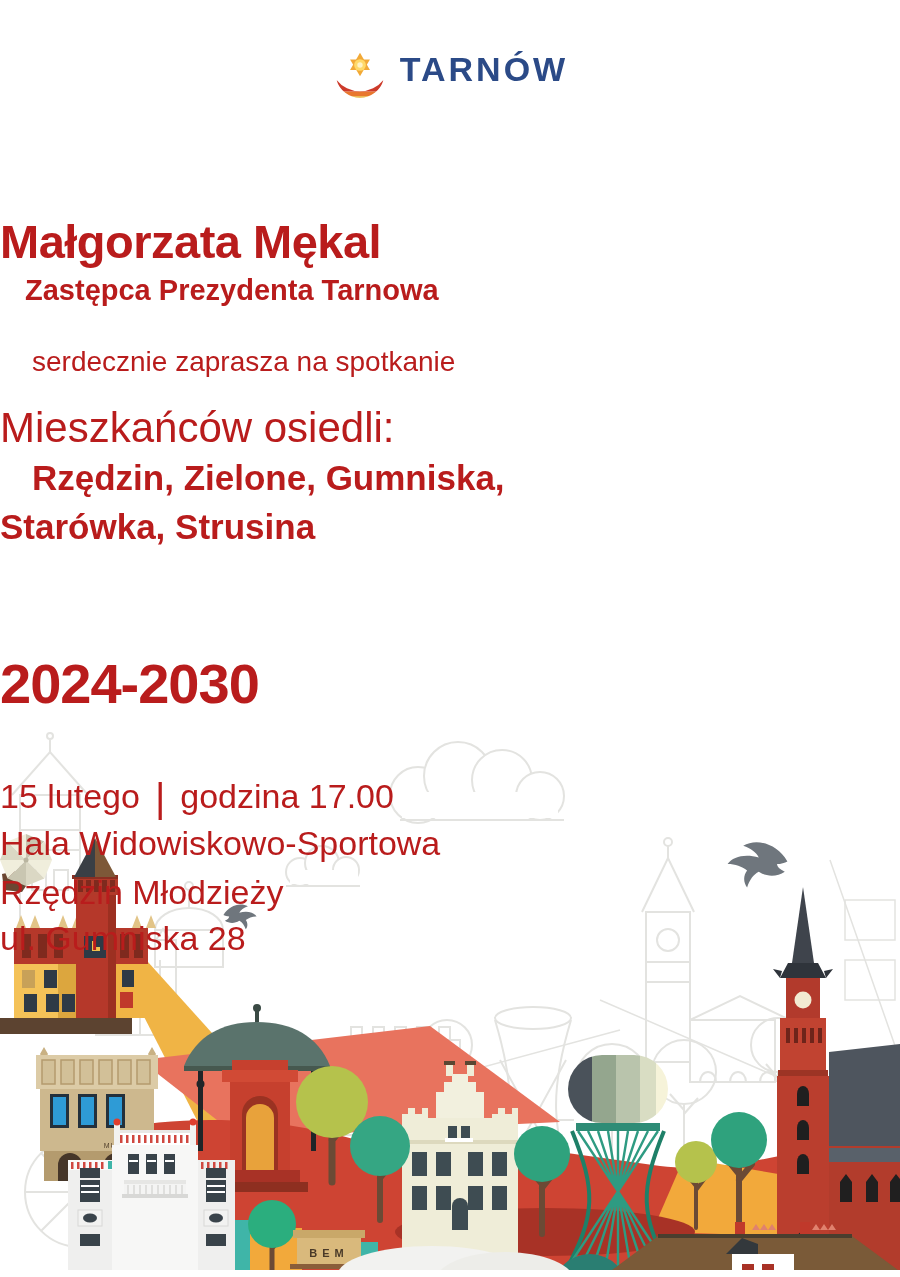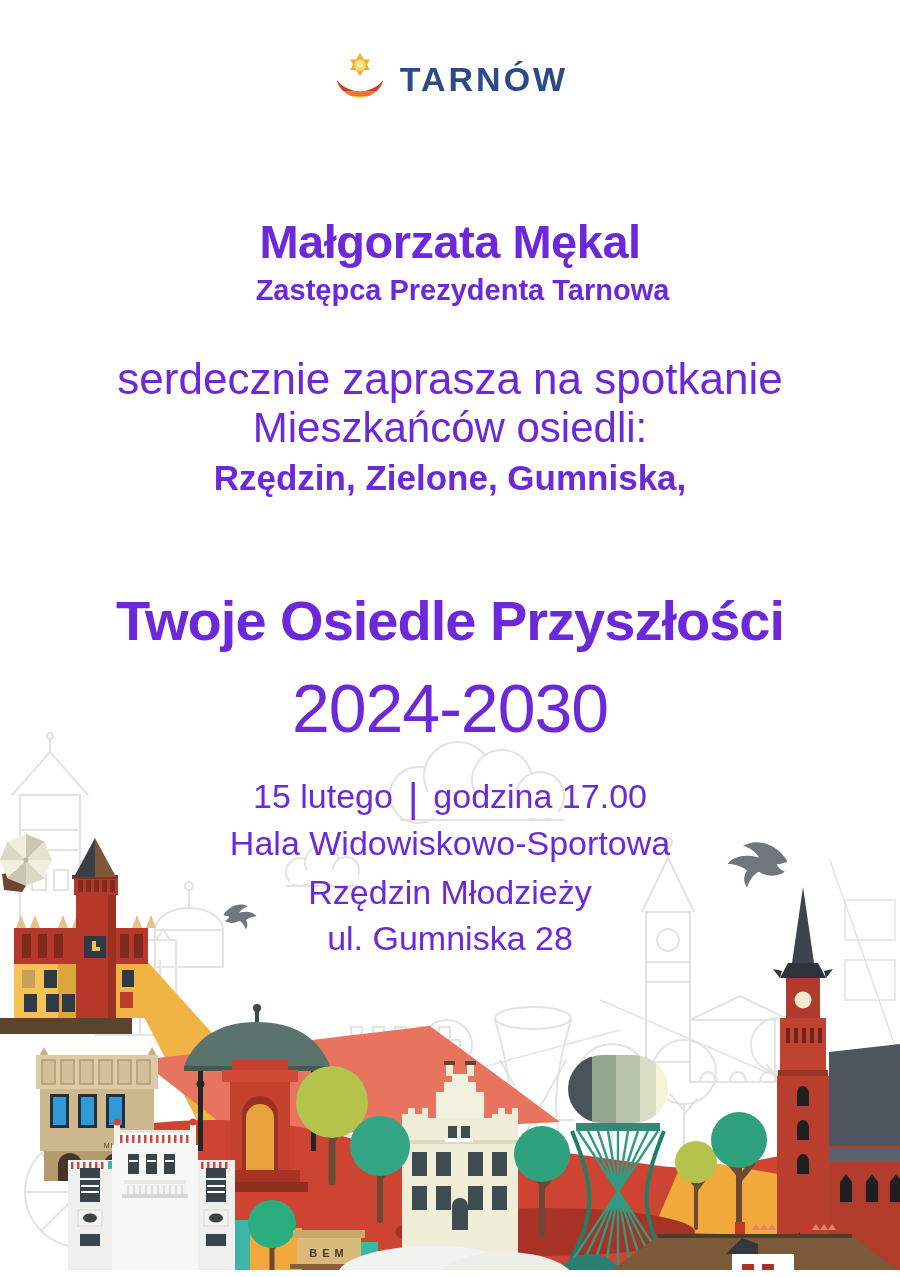--- a/index.html
+++ b/index.html
@@ -4,31 +4,31 @@
 <style>
   html,body{margin:0;padding:0;background:#ffffff;}
   .poster{
     position:relative;width:900px;height:1277px;margin:0 auto;
     background:#ffffff;overflow:hidden;
     font-family:"Liberation Sans", sans-serif;color:#2B4A87;
   }
   .layer{position:absolute;left:0;top:0;}
   #bg-sketch{top:700px;z-index:1;}
   #cityscape{top:auto;bottom:0;z-index:2;}
-  .txt{position:absolute;left:0;right:0;text-align:center;color:#6d28d9;z-index:3;white-space:nowrap;}
-  .logo{position:absolute;top:50px;left:0;right:0;display:flex;justify-content:center;align-items:center;gap:12px;z-index:3;}
+  .txt{position:absolute;left:0;right:0;text-align:left;color:#b91c1c;z-index:3;white-space:nowrap;}
+  .logo{position:absolute;top:50px;left:0;right:0;display:flex;justify-content:center;gap:12px;z-index:3;}
   .logo-text{font-size:34px;font-weight:bold;letter-spacing:3px;color:#2B4A87;}
   .name{top:214px;font-size:47px;font-weight:bold;letter-spacing:-0.5px;}
   .subtitle{top:274px;font-size:29px;font-weight:bold;margin-left:25px;}
-  .inv1{top:354px;font-size:44px;}
+  .inv1{top:346px;font-size:28px;margin-left:32px;}
   .inv2{top:404px;font-size:42px;}
-  .dist1{top:458px;font-size:35px;font-weight:bold;}
+  .dist1{top:458px;font-size:35px;font-weight:bold;padding-left:32px;}
   .dist2{top:507px;font-size:35px;font-weight:bold;}
   .title1{top:588px;font-size:56px;font-weight:bold;letter-spacing:-1px;}
-  .title2{top:651px;font-size:68px;font-weight:normal;letter-spacing:-1px;margin-top:18px;}
+  .title2{top:651px;font-size:56px;font-weight:bold;letter-spacing:-1px;}
   .ev1{top:776px;font-size:34px;}
   .ev2{top:824px;font-size:34px;}
   .ev3{top:873px;font-size:34px;}
   .ev4{top:907px;font-size:34px;margin-top:12px;}
   .sep{display:inline-block;margin:0 15px;font-weight:300;font-size:40px;vertical-align:-4px;}
 </style>
 </head>
 <body>
 
 <div class="poster">
@@ -461,20 +461,20 @@
       </g>
     </svg>
     <span class="logo-text">TARNÓW</span>
   </div>
 
   <div class="txt name">Małgorzata Mękal</div>
   <div class="txt subtitle">Zastępca Prezydenta Tarnowa</div>
   <div class="txt inv1">serdecznie zaprasza na spotkanie</div>
   <div class="txt inv2">Mieszkańców osiedli:</div>
   <div class="txt dist1">Rzędzin, Zielone, Gumniska,</div>
-  <div class="txt title1">Twoje Osiedle Przyszłości</div>
+  <div class="txt dist2">Starówka, Strusina</div>
   <div class="txt title2">2024-2030</div>
   <div class="txt ev1"><span>15 lutego</span><span class="sep">|</span><span>godzina 17.00</span></div>
   <div class="txt ev2">Hala Widowiskowo-Sportowa</div>
   <div class="txt ev3">Rzędzin Młodzieży</div>
   <div class="txt ev4">ul. Gumniska 28</div>
 
 </div>
 
 </body></html>

